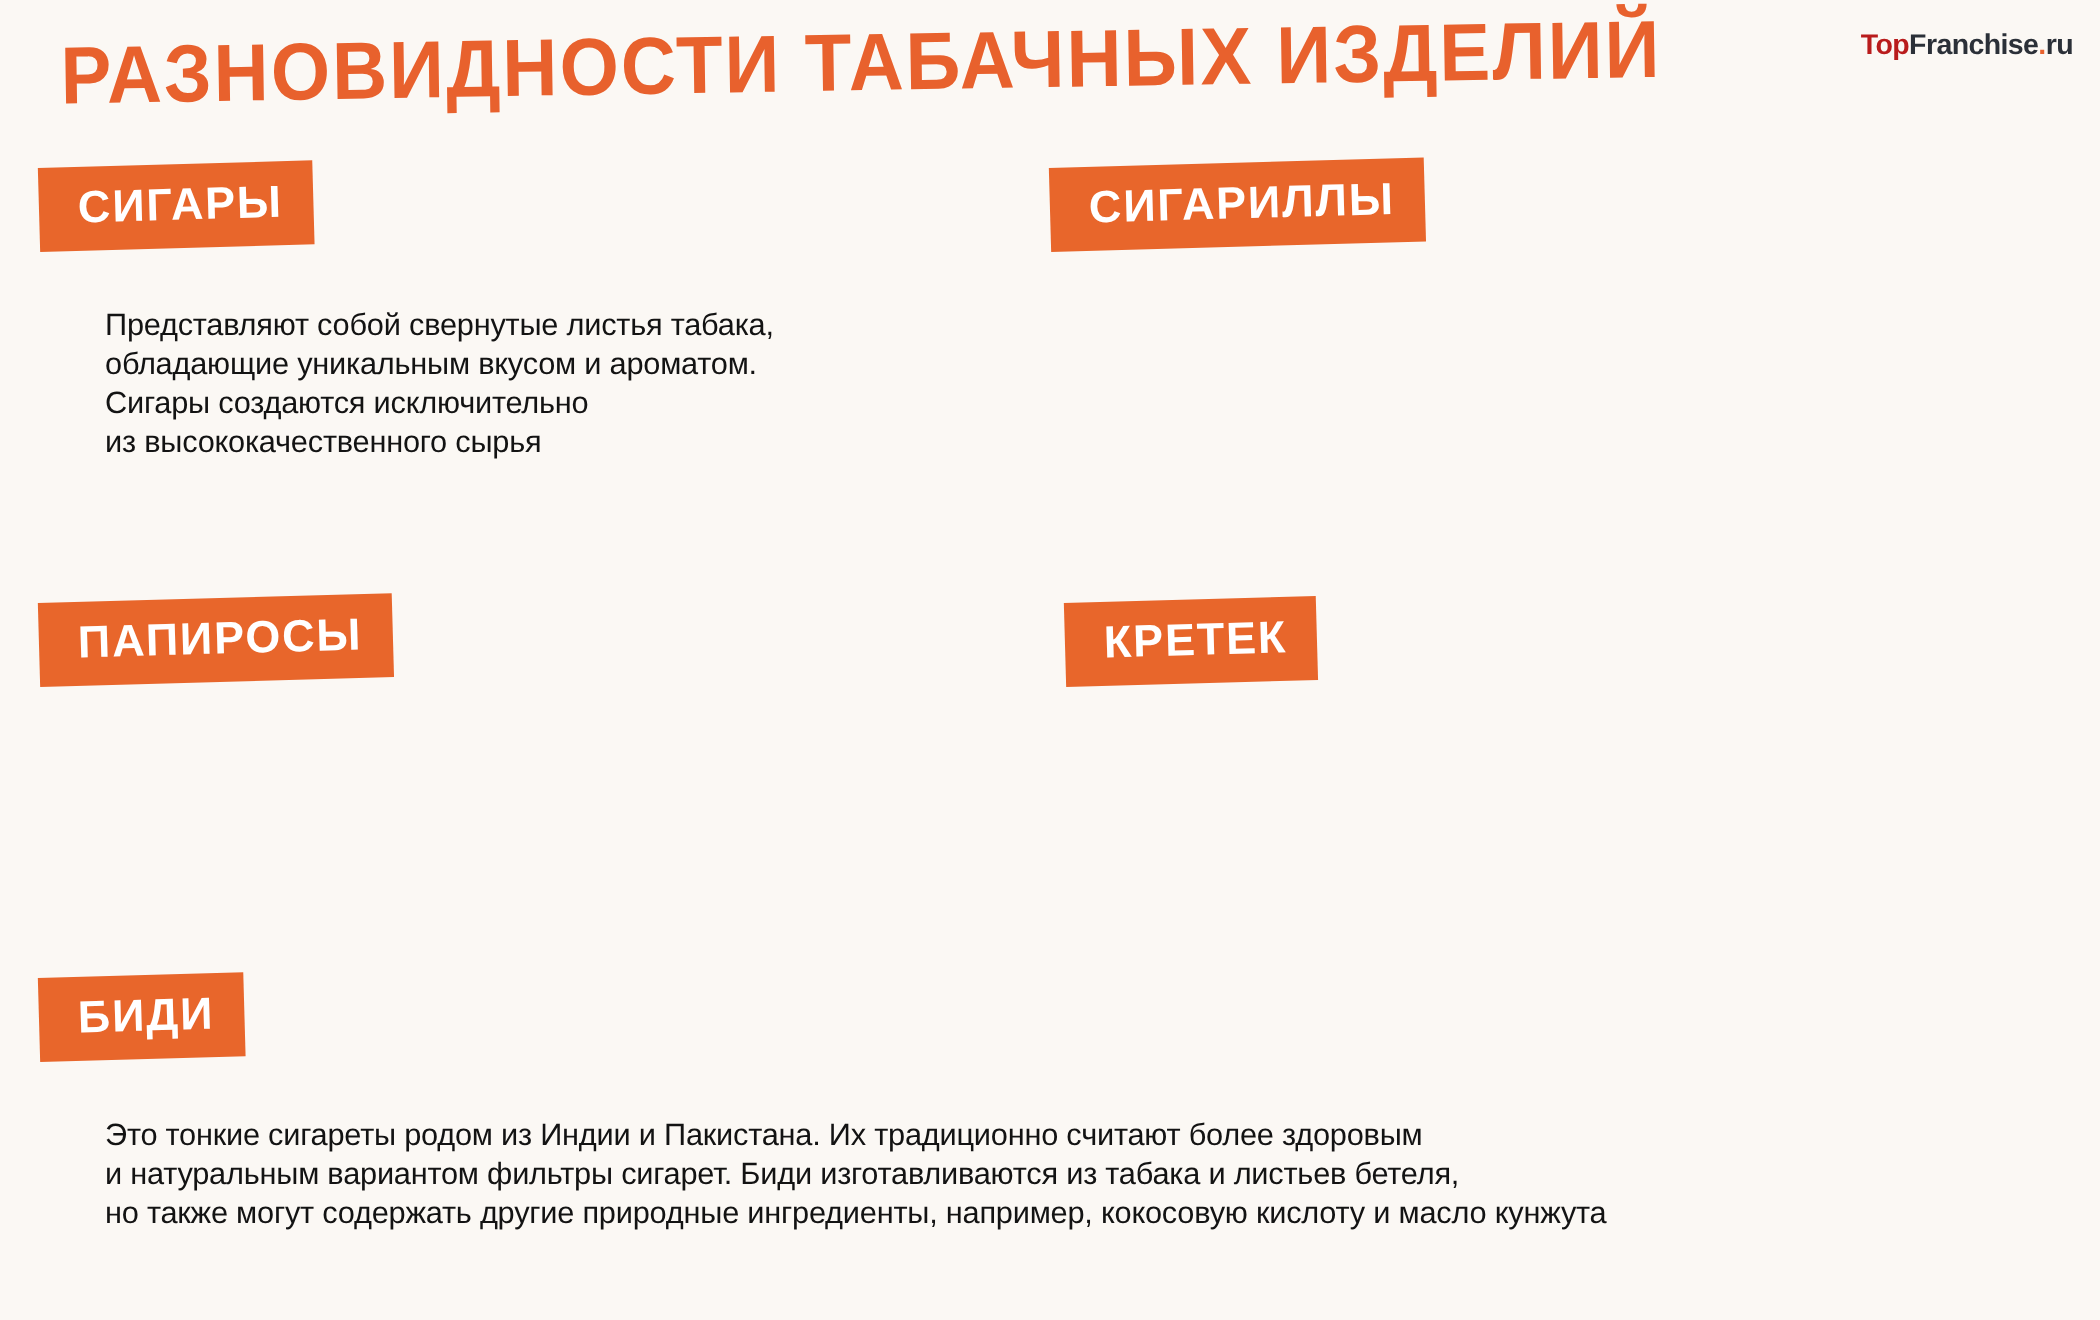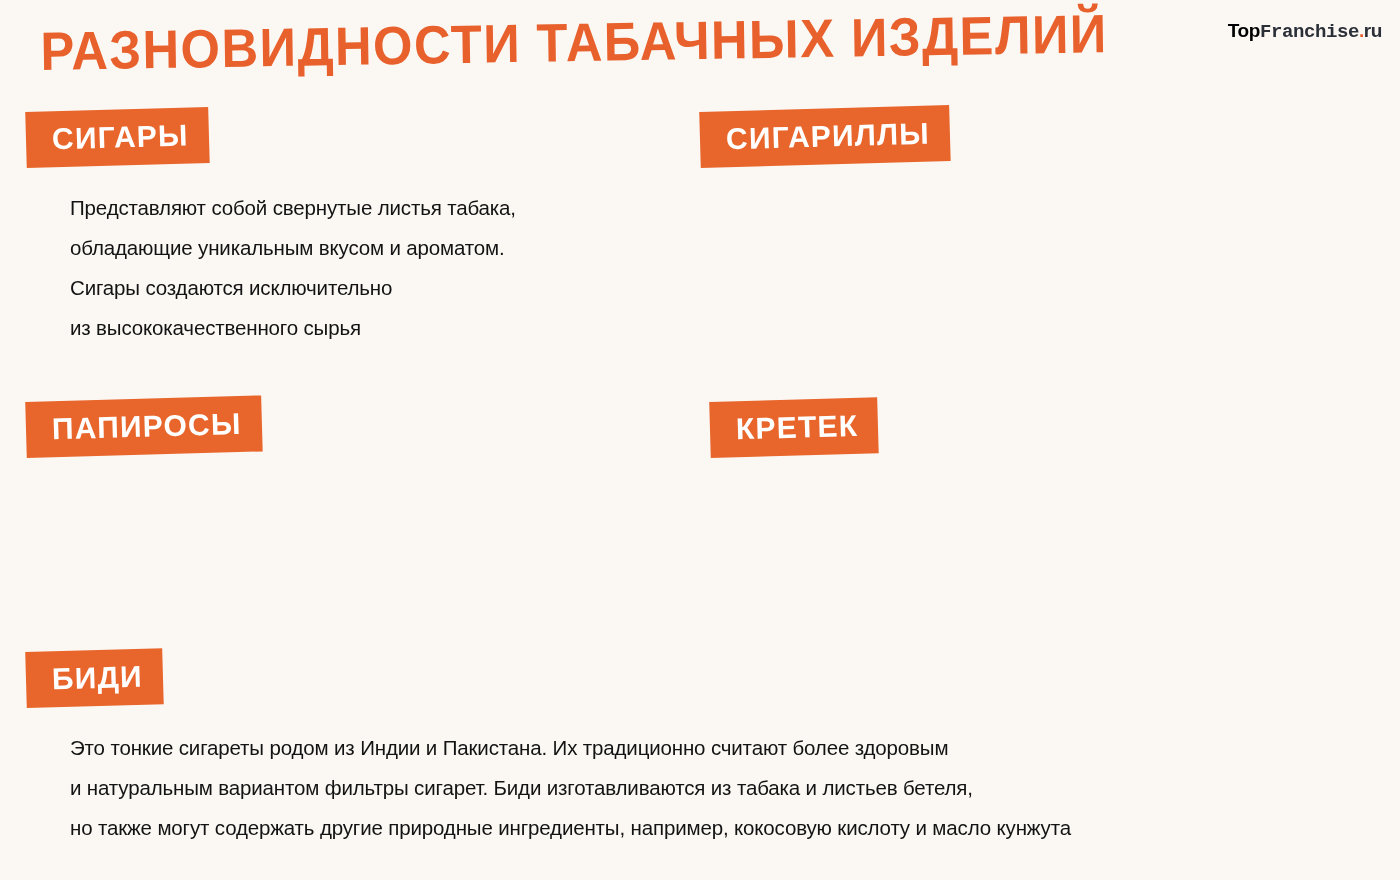--- a/index.html
+++ b/index.html
@@ -21,22 +21,22 @@
   .logo {
     position:absolute;
     top:20px;
     right:18px;
     font-family:"Liberation Sans", sans-serif;
     font-size:19px;
     font-weight:bold;
     letter-spacing:-0.4px;
     white-space:nowrap;
   }
-  .logo .lg-top   { color:#000000; }
-  .logo .lg-main  { color:#2B3038;font-family:Liberation Mono, monospace; }
+  .logo .lg-top   { color:#b91c1c; }
+  .logo .lg-main  { color:#2B3038; }
   .logo .lg-dot   { color:#E8612D; }
   .logo .lg-tld   { color:#2B3038; }
 
   
   .title {
     position:absolute;
     left:40px;
     top:24px;
     color:#E8612D;
     font-family:"Liberation Sans Narrow","Liberation Sans", sans-serif;
@@ -63,25 +63,25 @@
     letter-spacing:1.2px;
     line-height:1;
     padding:13px 20px 13px 26px;
     transform:rotate(-1.6deg);
     transform-origin:left center;
     text-transform:uppercase;
     white-space:nowrap;
   }
 
   .body-text {
-    margin-top:20px;
+    margin-top:36px;
     color:#131313;
     font-family:"Liberation Sans", sans-serif;
     font-size:20.5px;
-    line-height:40px;
+    line-height:26px;
     letter-spacing:-0.15px;
     white-space:pre-line;
   }
 
   
   #sec-cigars      { left:26px;  top:112px; }
   #sec-cigars      .body-text { margin-left:44px; }
 
   #sec-cigarillos  { left:700px; top:112px; }
   #sec-cigarillos  .body-text { margin-left:44px; }

